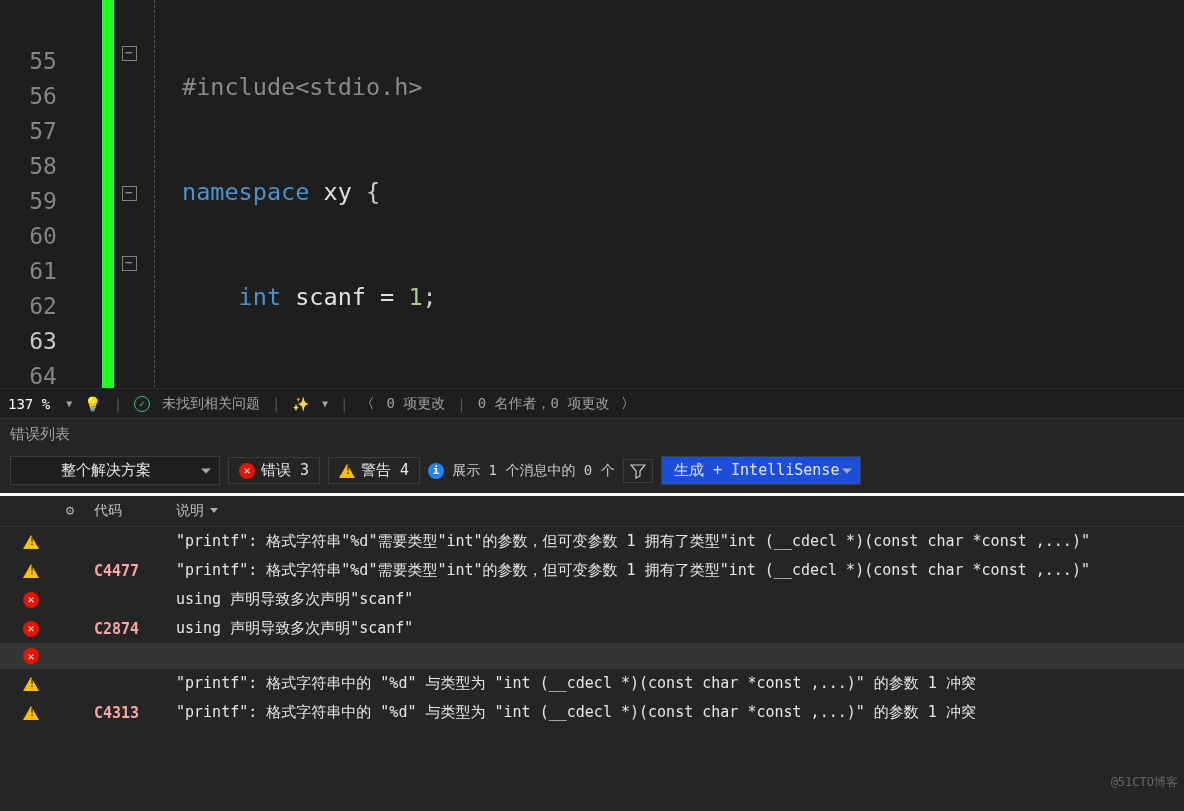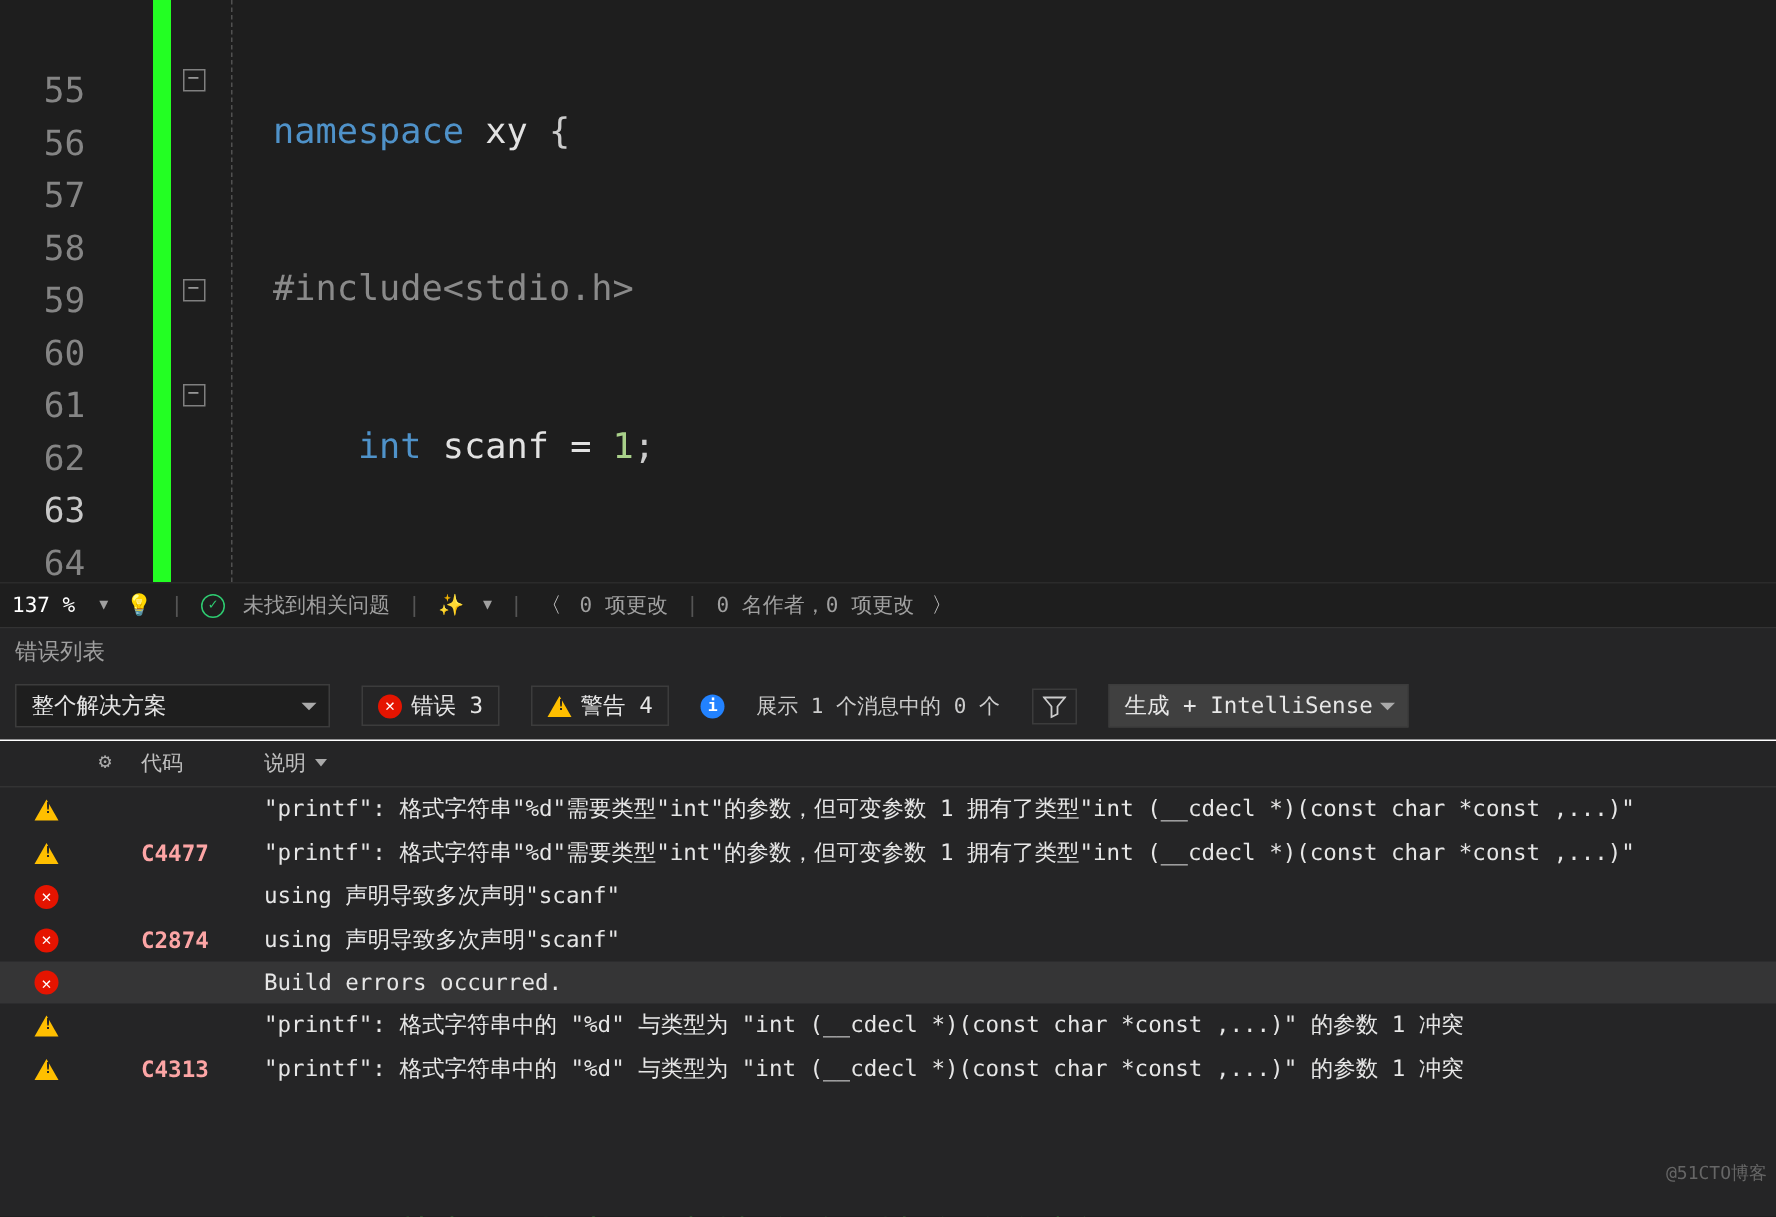--- a/index.html
+++ b/index.html
@@ -116,23 +116,24 @@
 }
 .panel-title {
   padding: 6px 10px;
   font-size: 15px;
   color: #a0a0a0;
   background: #252526;
 }
 .toolbar {
   display: flex;
   align-items: center;
-  gap: 21px;
+  gap: 8px;
   padding: 6px 10px 8px 10px;
-  border-bottom: 1px solid #ffffff;
+  border-bottom: 3px solid #ffffff;
+  text-align: center;
 }
 .scope-dd {
   border: 1px solid #3c3c3c;
   background: #1e1e1e;
   color: #e6e6e6;
   padding: 4px 28px 4px 10px;
   position: relative;
   font-size: 15px;
   min-width: 210px;
 }
@@ -174,21 +175,21 @@
 }
 .ico-info {
   display: inline-flex; width: 16px; height: 16px; border-radius: 50%;
   background: #2282ff; color: #fff; align-items: center; justify-content: center;
   font-size: 11px; font-weight: bold;
 }
 .filter-box {
   border: 1px solid #3c3c3c; padding: 3px 6px; display: flex; align-items: center;
 }
 .source-dd {
-  border: 1px solid #3c3c3c; background: #404040; color: #e6e6e6;
+  border: 1px solid #3c3c3c; background: #1d4ed8; color: #e6e6e6;
   padding: 4px 18px 4px 10px; position: relative; font-size: 15px; min-width: 200px;
 }
 .source-dd::after {
   content: "";
   position: absolute; right: 8px; top: 50%;
   border-left: 5px solid transparent; border-right: 5px solid transparent;
   border-top: 5px solid #aaa; transform: translateY(-50%);
 }
 .columns-hdr {
   display: flex;
@@ -252,22 +253,22 @@
     <div>&nbsp;</div>
     <div><span class="fold-box">−</span></div>
     <div>&nbsp;</div>
     <div>&nbsp;</div>
     <div>&nbsp;</div>
   </div>
   <div class="guide-col">
     <div class="guide-line" style="top:0;height:388px"></div>
   </div>
   <div class="code-col">
+    <div class="code-line"><span class="tk-pre">#include</span><span class="tk-pre">&lt;stdio.h&gt;</span></div>
     <div class="code-line"><span class="tk-kw">namespace</span><span class="tk-wht"> xy </span><span class="tk-pn">{</span></div>
-    <div class="code-line"><span class="tk-pre">#include</span><span class="tk-pre">&lt;stdio.h&gt;</span></div>
     <div class="code-line">    <span class="tk-type">int</span><span class="tk-wht"> scanf = </span><span class="tk-num">1</span><span class="tk-pn">;</span></div>
     <div class="code-line"><span class="tk-pn">}</span></div>
     <div class="code-line"><span class="tk-kw">using</span><span class="tk-wht"> xy::</span><span class="tk-ident">scanf</span><span class="tk-pn">;</span></div>
     <div class="code-line"><span class="tk-type">int</span><span class="tk-func"> main</span><span class="tk-pn">() </span><span class="tk-pn">{</span></div>
     <div class="code-line">    <span class="tk-func">printf</span><span class="tk-pn">(</span><span class="tk-str">"%d"</span><span class="tk-wht">, scanf)</span><span class="tk-pn">;</span></div>
     <div class="code-line">    <span class="tk-cmt">//找变量的顺序：局部域-》全局域-》命名空间</span></div>
     
     
     
   </div>
@@ -350,21 +351,20 @@
         <div class="cell-gear"></div>
         <div class="cell-code">C2874</div>
         <div class="cell-desc">using 声明导致多次声明"scanf"</div>
       </div>
       <div class="err-row sel">
         <div class="cell-icon">
           <span class="ico-err">✕</span>
         </div>
         <div class="cell-gear"></div>
         <div class="cell-code"></div>
-        <div class="cell-desc">Build errors occurred.</div>
       </div>
       <div class="err-row">
         <div class="cell-icon">
           <span class="ico-warn-tri"></span>
         </div>
         <div class="cell-gear"></div>
         <div class="cell-code"></div>
         <div class="cell-desc">"printf": 格式字符串中的 "%d" 与类型为 "int (__cdecl *)(const char *const ,...)" 的参数 1 冲突</div>
       </div>
       <div class="err-row">

